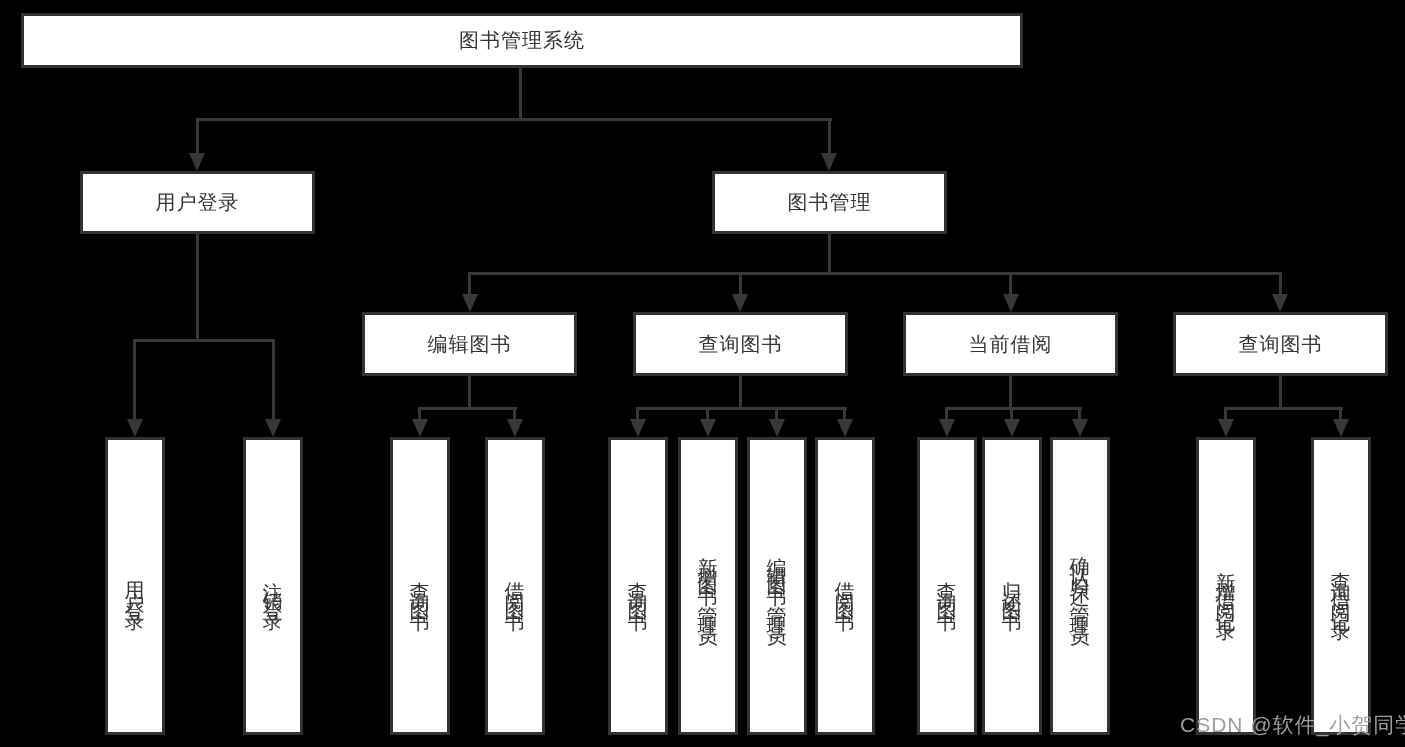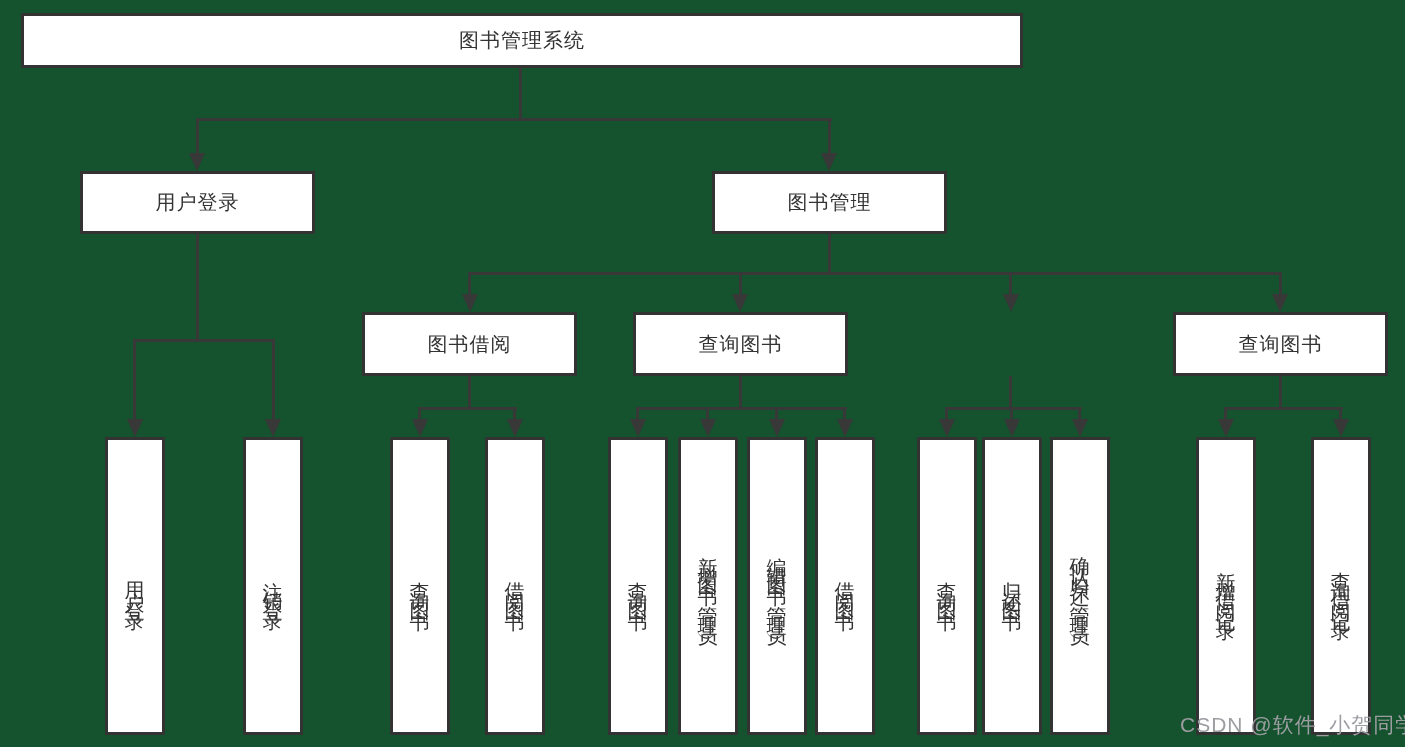--- a/index.html
+++ b/index.html
@@ -1,19 +1,19 @@
 <!DOCTYPE html>
 <html><head>
 <meta charset="utf-8">
 <style>
   html,body{margin:0;padding:0;background:#ffffff;}
   .stage{
     position:relative;
     width:1405px;height:747px;
-    background:#14532d;
+    background:#000000;
     font-family:"Liberation Sans","DejaVu Sans",sans-serif;
     color:#333333;
     overflow:hidden;
   }
   .box{
     position:absolute;
     box-sizing:border-box;
     border:3px solid #333333;
     background:#ffffff;
     display:flex;
@@ -126,24 +126,25 @@
   <div class="tri" style="left:1218px;top:419px"></div>
   <div class="vline" style="left:1339px;top:407px;height:14px"></div>
   <div class="tri" style="left:1333px;top:419px"></div>
 
   <div class="box" style="left:21px;top:13px;width:1002px;height:55px">图书管理系统</div>
 
   <div class="box" style="left:80px;top:171px;width:235px;height:63px">用户登录</div>
 
   <div class="box" style="left:712px;top:171px;width:235px;height:63px">图书管理</div>
 
-  <div class="box" style="left:362px;top:312px;width:215px;height:64px">图书借阅</div>
+  <div class="box" style="left:362px;top:312px;width:215px;height:64px">编辑图书</div>
 
   <div class="box" style="left:633px;top:312px;width:215px;height:64px">查询图书</div>
 
+  <div class="box" style="left:903px;top:312px;width:215px;height:64px">当前借阅</div>
 
   <div class="box" style="left:1173px;top:312px;width:215px;height:64px">查询图书</div>
 
   <div class="leaf" style="left:105px">
     <span class="vtext">用户登录</span>
   </div>
   <div class="leaf" style="left:243px">
     <span class="vtext">注销登录</span>
   </div>
 

